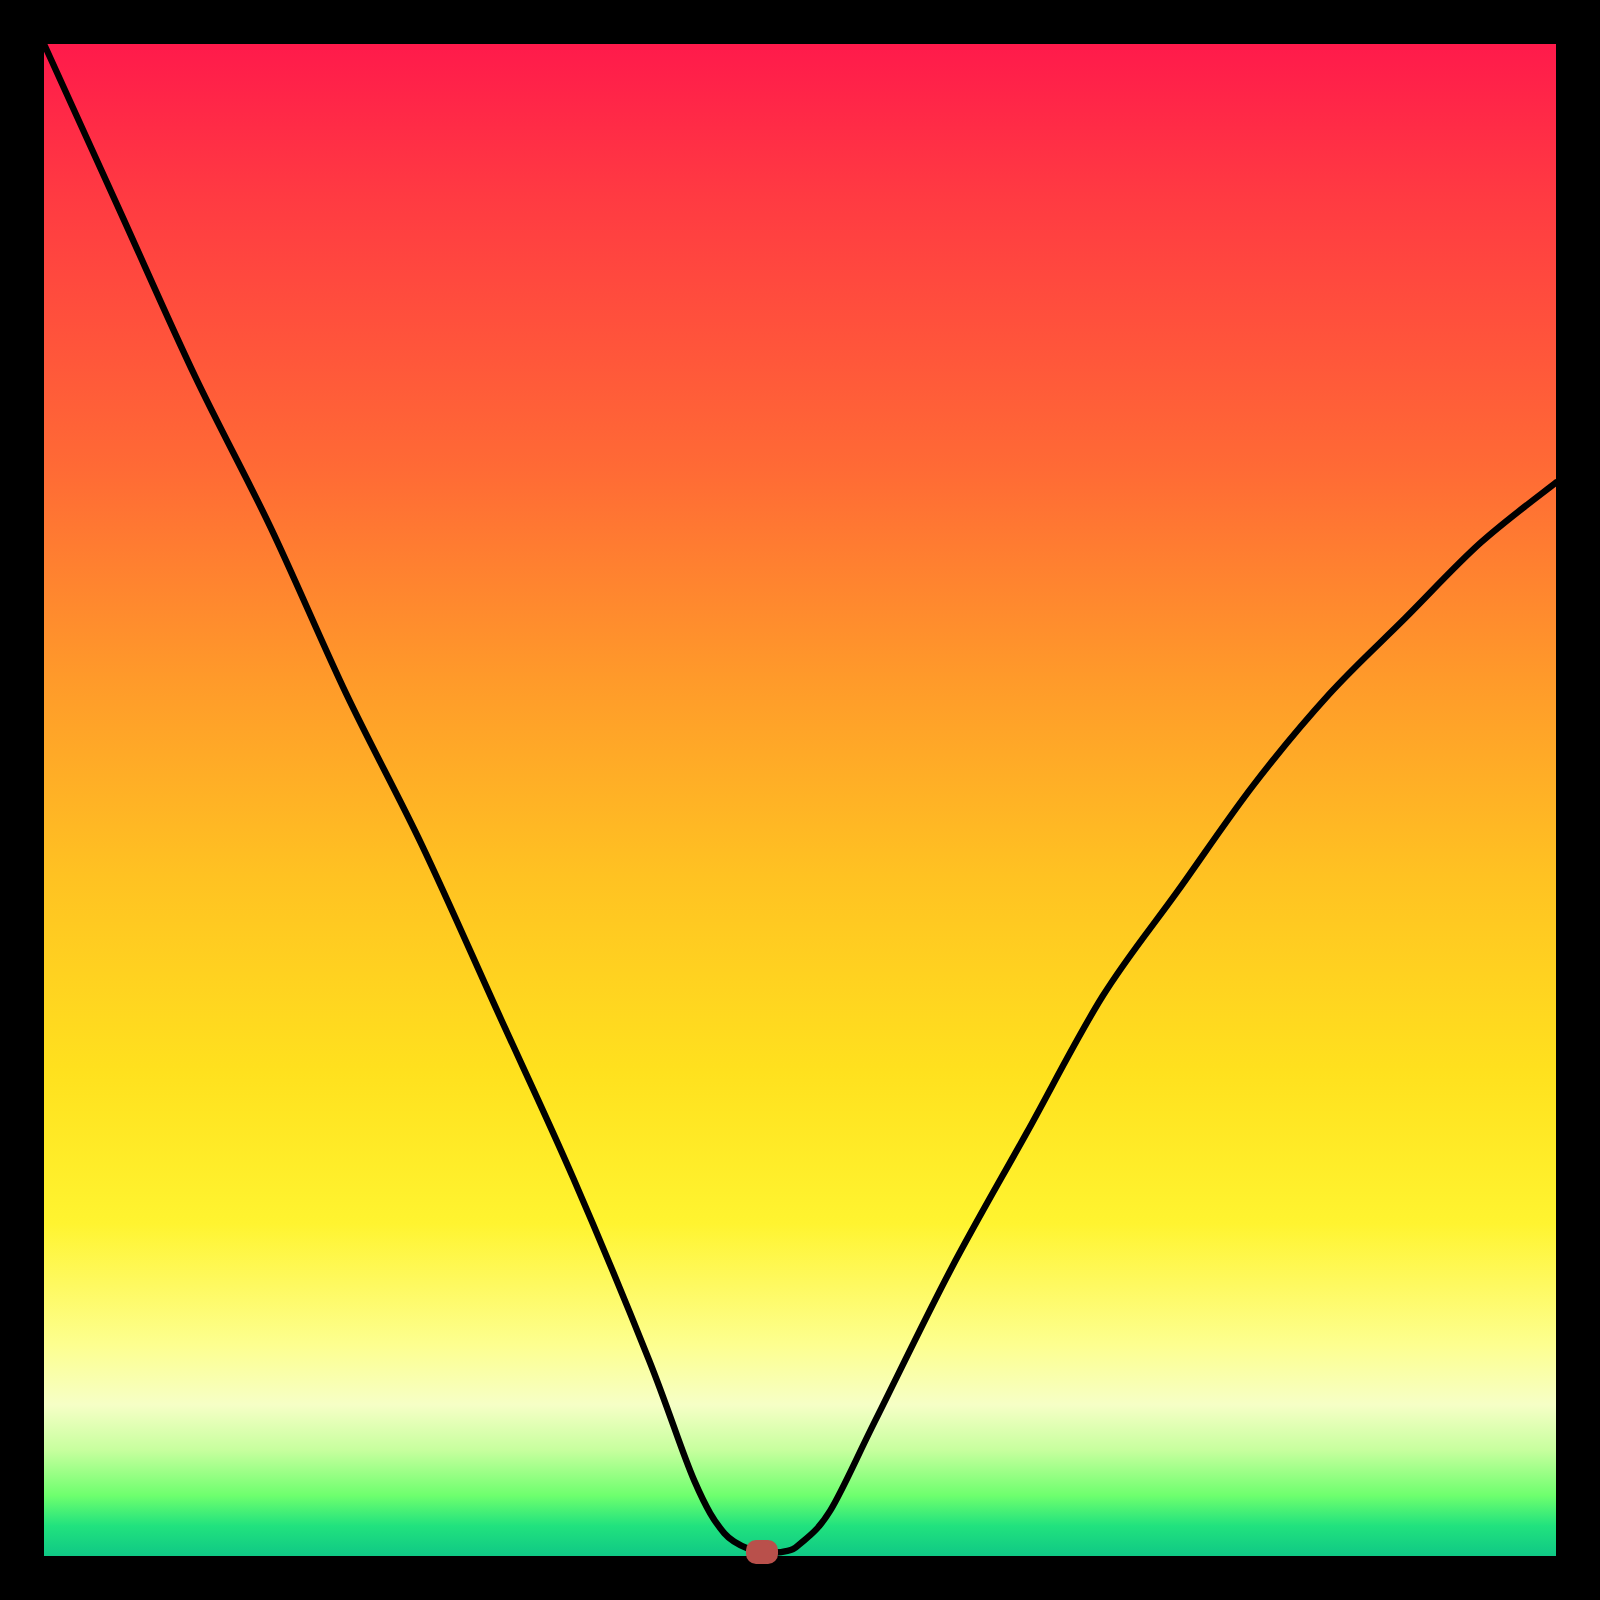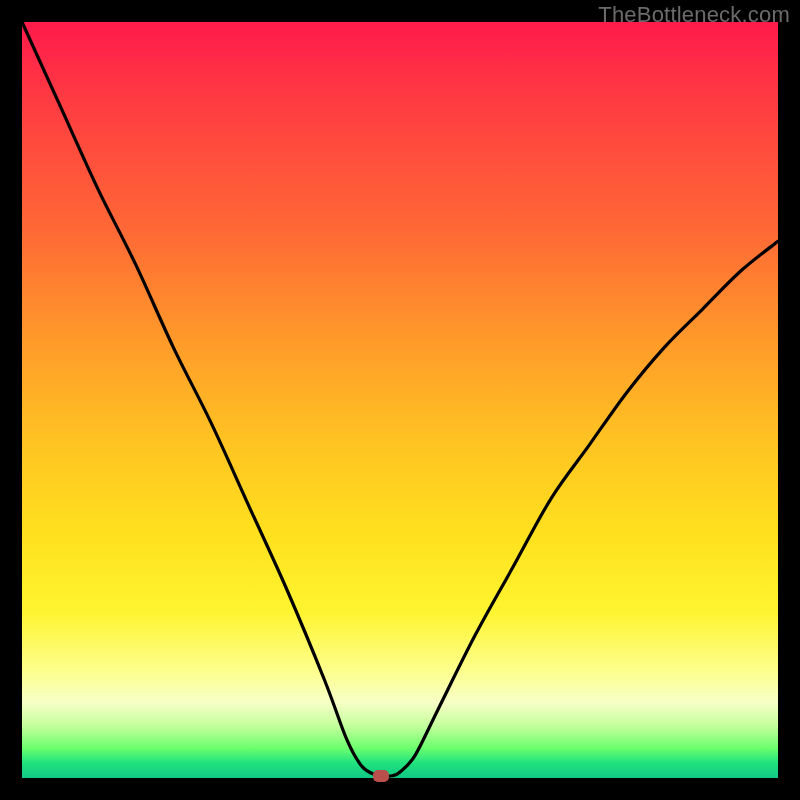--- a/index.html
+++ b/index.html
@@ -65,21 +65,20 @@
     width: 16px;
     height: 12px;
     border-radius: 5px;
     background: #b9504b;
   }
 </style>
 </head>
 <body>
 
 <div class="frame">
-  <div class="watermark">TheBottleneck.com</div>
 
   <div class="plot-area">
     <svg class="curve" viewBox="0 0 756 756" preserveAspectRatio="none">
       <path id="curve-path" fill="none" stroke="#000000" stroke-width="3.2" stroke-linejoin="round" stroke-linecap="round" d="M 0.00 0.00 C 6.30 13.86, 25.20 55.44, 37.80 83.16 C 50.40 110.88, 63.00 139.86, 75.60 166.32 C 88.20 192.78, 100.80 215.46, 113.40 241.92 C 126.00 268.38, 138.60 298.62, 151.20 325.08 C 163.80 351.54, 176.40 374.22, 189.00 400.68 C 201.60 427.14, 214.20 456.12, 226.80 483.84 C 239.40 511.56, 252.00 538.02, 264.60 567.00 C 277.20 595.98, 292.32 632.52, 302.40 657.72 C 312.48 682.92, 318.78 703.71, 325.08 718.20 C 331.38 732.69, 335.16 738.74, 340.20 744.66 C 345.24 750.58, 352.17 752.09, 355.32 753.73 C 358.47 755.37, 356.58 754.49, 359.10 754.49 C 361.62 754.49, 367.29 754.49, 370.44 753.73 C 373.59 752.98, 374.22 753.35, 378.00 749.95 C 381.78 746.55, 386.82 743.65, 393.12 733.32 C 399.42 722.99, 405.72 708.12, 415.80 687.96 C 425.88 667.80, 441.00 636.30, 453.60 612.36 C 466.20 588.42, 478.80 567.00, 491.40 544.32 C 504.00 521.64, 516.60 496.44, 529.20 476.28 C 541.80 456.12, 554.40 441.00, 567.00 423.36 C 579.60 405.72, 592.20 386.82, 604.80 370.44 C 617.40 354.06, 630.00 338.94, 642.60 325.08 C 655.20 311.22, 667.80 299.88, 680.40 287.28 C 693.00 274.68, 705.60 260.82, 718.20 249.48 C 730.80 238.14, 749.70 224.28, 756.00 219.24"></path>
     </svg>
     <div id="marker" class="marker" style="left: 351.1px; top: 748.488px; background: rgb(185, 80, 75);"></div>
   </div>
 </div>
 
 </body></html>

